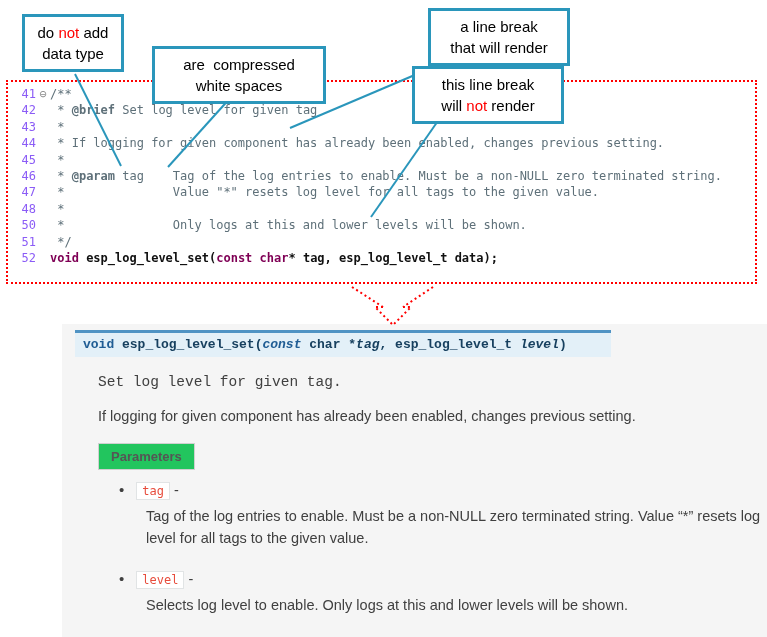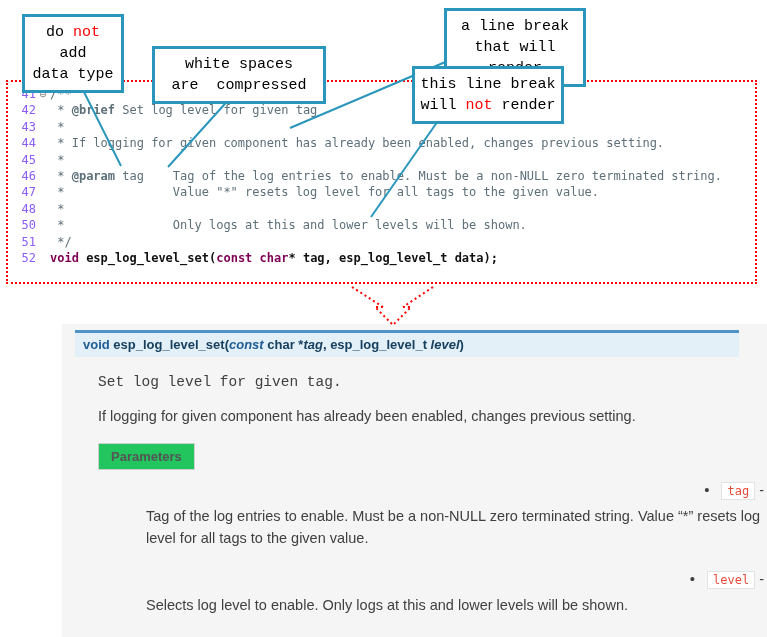--- a/index.html
+++ b/index.html
@@ -27,52 +27,52 @@
   .fold{display:inline-block;width:14px;text-align:center;color:#8c8c8c;}
   .tok-comment{color:var(--c-comment);}
   .tok-doctag{color:var(--c-comment);font-weight:bold;}
   .tok-kw{color:var(--c-keyword);font-weight:bold;}
   .tok-fn{color:#111;font-weight:bold;}
   .tok-plain{color:#111;font-weight:bold;}
 
   
   .callout{position:absolute;background:#fff;border:3px solid var(--c-accent);
            text-align:center;font-size:15px;color:#000;padding:5px 4px;z-index:20;}
-  .callout-line{white-space:pre-wrap;line-height:21px;font-family:Liberation Mono, monospace;}
+  .callout-line{white-space:pre-wrap;line-height:21px;}
   .red{color:var(--c-red);}
   .c1{left:22px;top:14px;width:102px;}
   .c2{left:152px;top:46px;width:174px;}
-  .c3{left:428px;top:8px;width:142px;margin-left:16px;}
+  .c3{left:428px;top:8px;width:142px;}
   .c4{left:412px;top:66px;width:152px;}
 
   
   .overlay{position:absolute;left:0;top:0;z-index:10;pointer-events:none;}
   .teal-line{stroke:var(--c-accent);stroke-width:2;}
   .red-dotted{stroke:var(--c-red);stroke-width:2;stroke-dasharray:2 3;fill:none;}
 
   
   .doc-panel{position:absolute;left:62px;top:324px;width:705px;height:313px;
              background:var(--c-panelbg);z-index:1;color:var(--c-body);}
-  .sig-bar{position:absolute;left:13px;top:6px;width:664px;background:var(--c-sigbg);
+  .sig-bar{position:absolute;left:13px;top:6px;width:536px;background:var(--c-sigbg);
            border-top:3px solid var(--c-sigborder);padding:4px 8px 5px 8px;
-           font-family:Liberation Sans, sans-serif;font-size:13px;font-weight:bold;
+           font-family:Liberation Mono, monospace;font-size:13px;font-weight:bold;
            color:var(--c-sigtext);white-space:pre;}
   .sig-kw{color:#205d94;}
   .sig-kw-i{color:#205d94;font-style:italic;}
   .sig-name{color:var(--c-sigtext);}
   .sig-var{font-style:italic;}
   .doc-p{position:absolute;left:36px;margin:0;font-size:14.5px;line-height:20px;}
   .p1{top:48px;font-family:Liberation Mono, monospace;}
   .p2{top:82px;}
   .params-label{position:absolute;left:36px;top:119px;display:inline-block;
                 background:#22c55e;border:1px solid #d0d0d0;padding:5px 12px;
                 font-weight:bold;font-size:13px;color:#555;}
   .param-list{position:absolute;left:57px;top:157px;width:645px;}
   .param-item{margin-bottom:21px;}
-  .param-head{font-size:14.5px;text-align:right;}
+  .param-head{font-size:14.5px;}
   .bullet{display:inline-block;margin-right:12px;font-size:15px;}
   .inline-literal{font-family:"DejaVu Sans Mono",monospace;font-size:12px;
                   color:var(--c-literal);background:#fff;border:1px solid #e1e4e5;
                   padding:1px 5px;}
   .param-sep{font-size:14.5px;}
   .param-desc{margin:7px 0 0 27px;font-size:14.5px;line-height:22px;width:625px;}
 </style>
 </head>
 <body>
 
@@ -92,22 +92,22 @@
         <div class="code-line"><span class="ln">51</span><span class="fold"></span><span class="tok-comment"> */</span></div>
         <div class="code-line"><span class="ln">52</span><span class="fold"></span><span class="tok-kw">void</span><span class="tok-plain"> </span><span class="tok-fn">esp_log_level_set</span><span class="tok-plain">(</span><span class="tok-kw">const</span><span class="tok-plain"> </span><span class="tok-kw">char</span><span class="tok-plain">* tag, esp_log_level_t data);</span></div>
       </div>
   </div>
 
   <div class="callout c1">
       <div class="callout-line"><span>do </span><span class="red">not</span><span> add</span></div>
       <div class="callout-line"><span>data type</span></div>
     </div>
   <div class="callout c2">
+      <div class="callout-line"><span>are  compressed</span></div>
       <div class="callout-line"><span>white spaces</span></div>
-      <div class="callout-line"><span>are  compressed</span></div>
     </div>
   <div class="callout c3">
       <div class="callout-line"><span>a line break</span></div>
       <div class="callout-line"><span>that will render</span></div>
     </div>
   <div class="callout c4">
       <div class="callout-line"><span>this line break</span></div>
       <div class="callout-line"><span>will </span><span class="red">not</span><span> render</span></div>
     </div>
 

